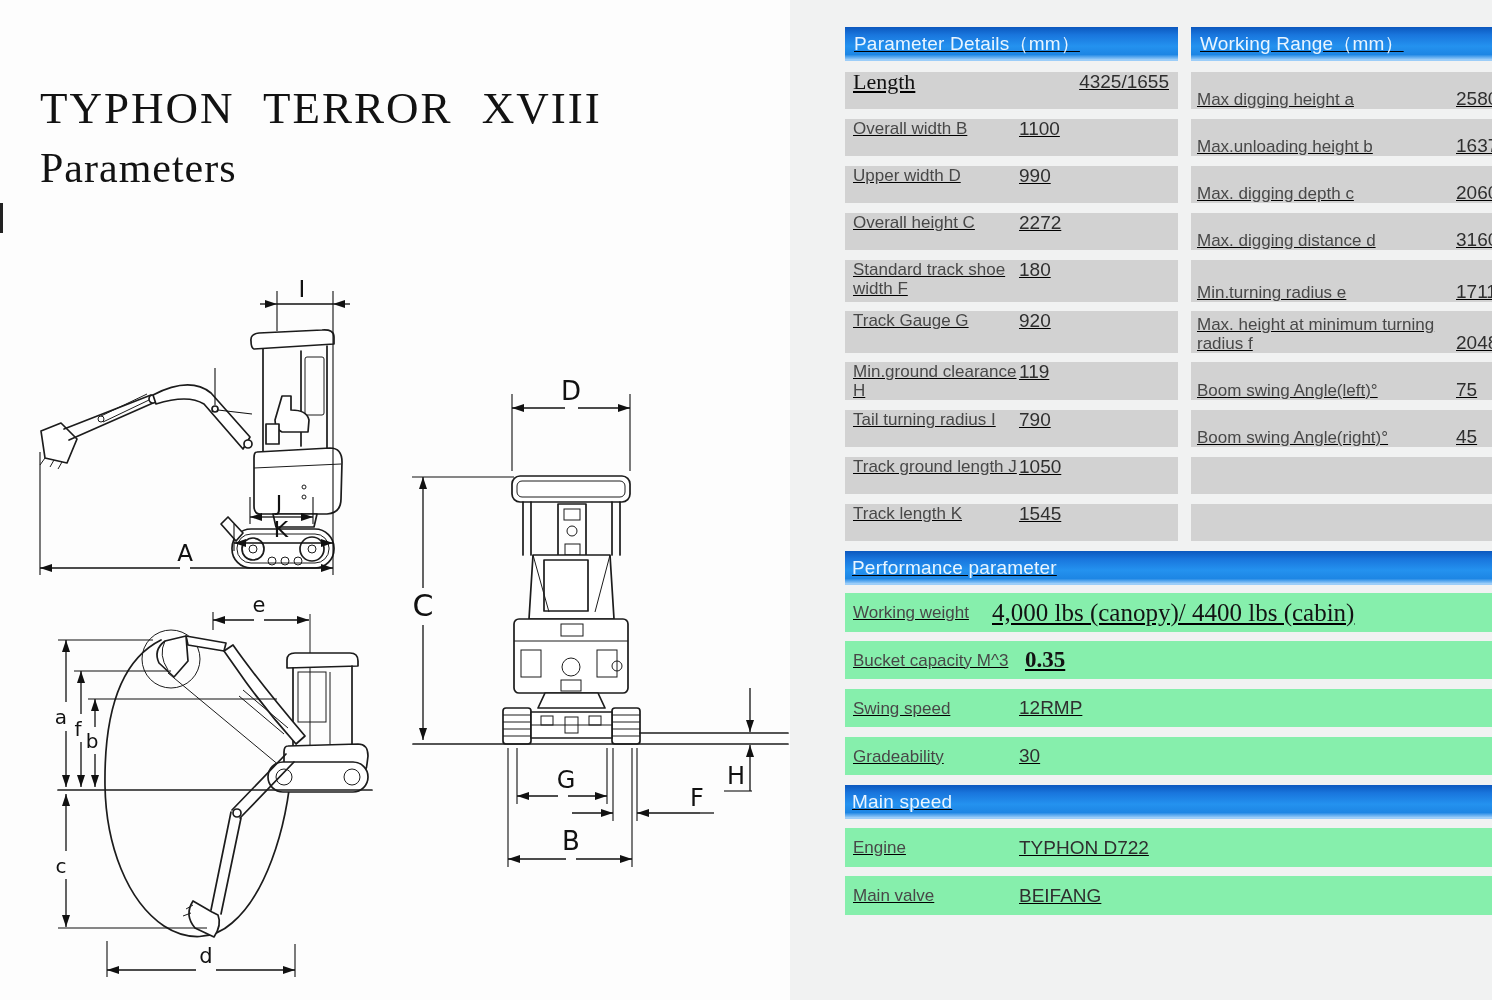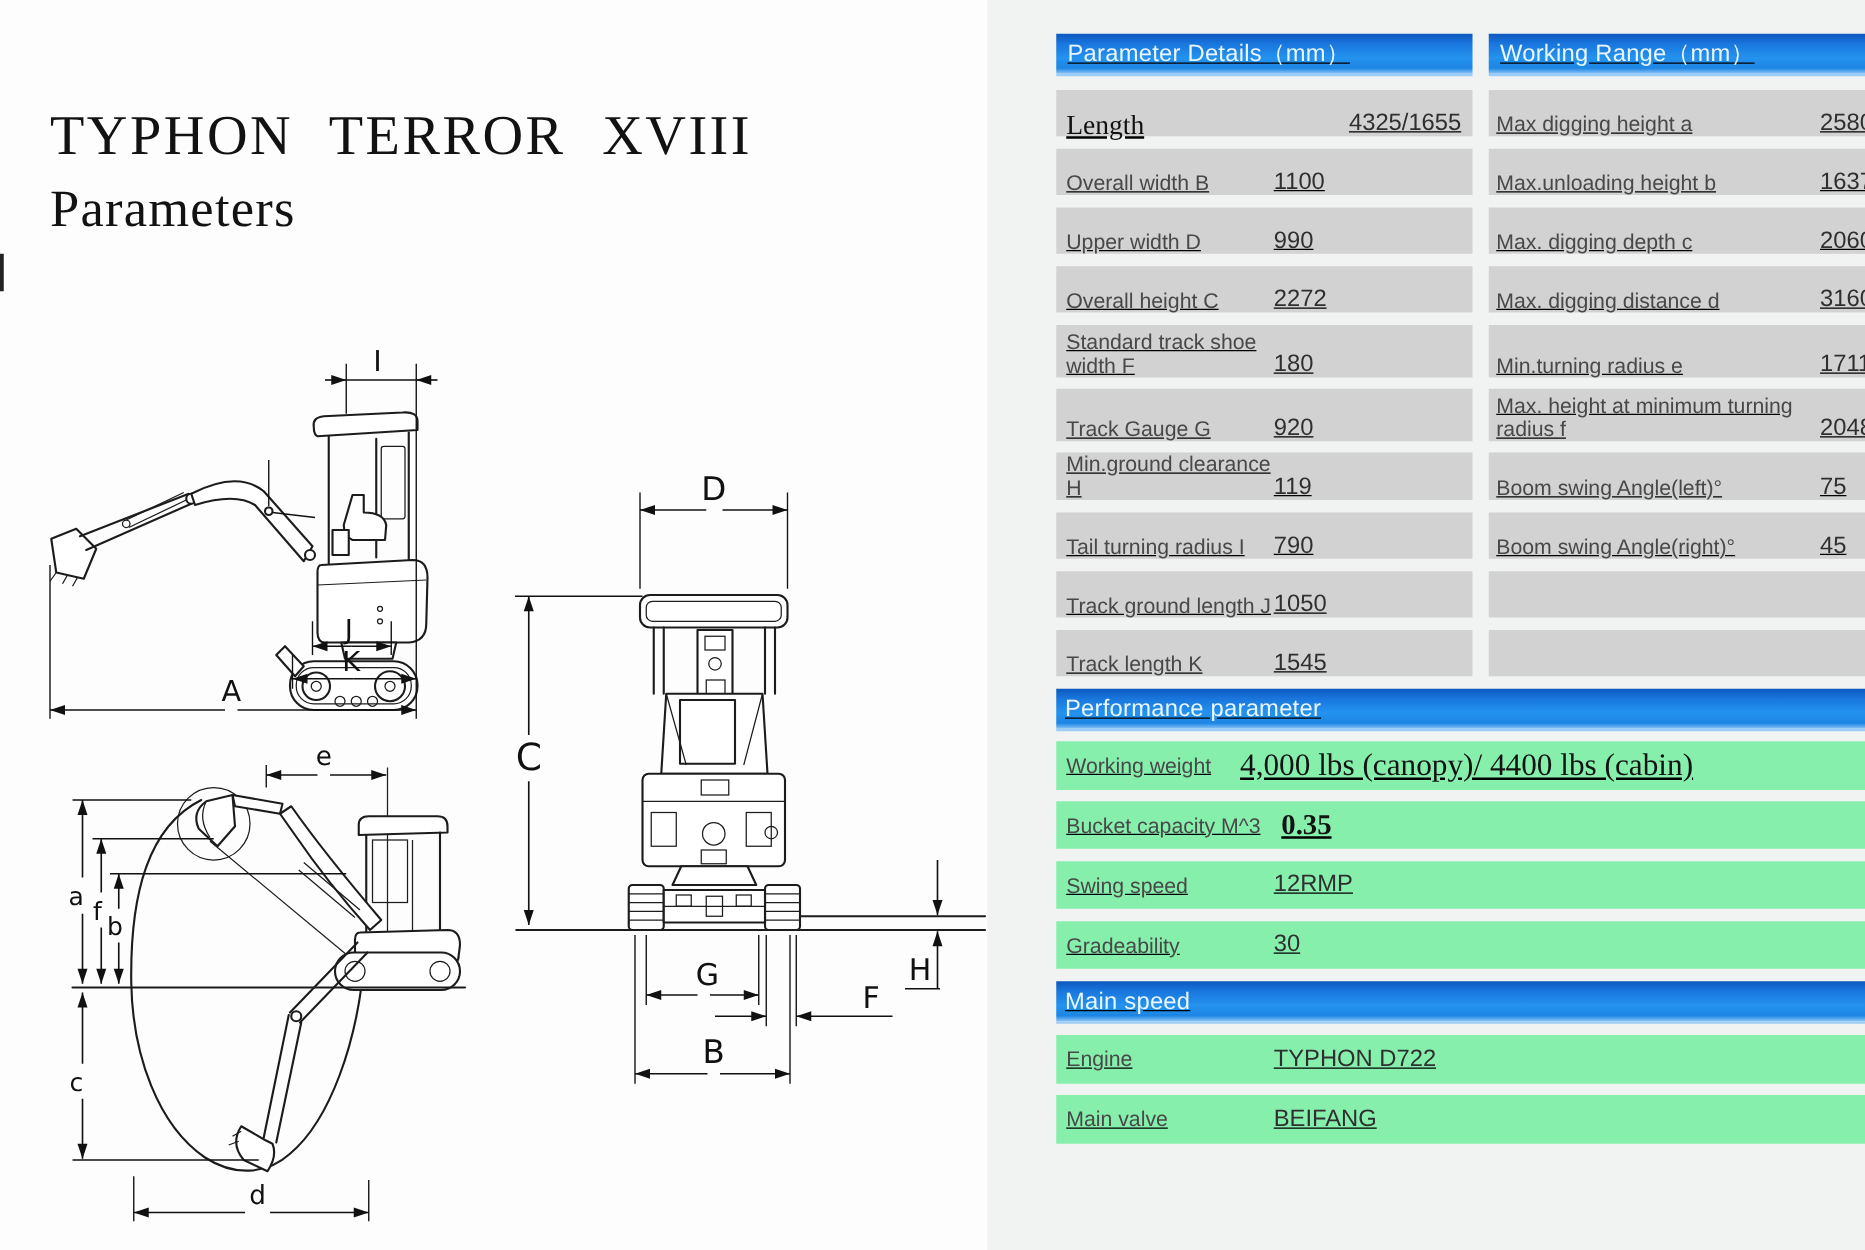--- a/index.html
+++ b/index.html
@@ -17,21 +17,21 @@
   .hdr-cell{height:34px;line-height:34px;color:#e9f5ff;font-size:19px;letter-spacing:.2px;
             background:linear-gradient(180deg,#0c58be 0%,#1976dd 25%,#2492ef 60%,#1d86e4 86%,#8ac4f7 100%);
             border-bottom:2px solid #9ccdf8;padding-left:9px;box-sizing:border-box;}
   .hdr-left{width:333px;margin-right:13px;}
   .hdr-right{width:320px;}
   .sec-hdr{height:34px;line-height:34px;color:#e9f5ff;font-size:19px;letter-spacing:.2px;
            background:linear-gradient(180deg,#0c58be 0%,#1976dd 25%,#2492ef 60%,#1d86e4 86%,#8ac4f7 100%);
            border-bottom:2px solid #9ccdf8;padding-left:7px;box-sizing:border-box;}
 
   .spec-row{display:flex;margin-bottom:10px;}
-  .cell-l{width:333px;background:#d2d2d2;display:flex;align-items:flex-end;min-height:37px;box-sizing:border-box;}
+  .cell-l{width:333px;background:#d2d2d2;display:flex;align-items:flex-start;min-height:37px;box-sizing:border-box;}
   .cell-r{width:320px;margin-left:13px;background:#d2d2d2;display:flex;align-items:flex-end;min-height:37px;box-sizing:border-box;}
   .spec-row.tall .cell-l,.spec-row.tall .cell-r{min-height:42px;}
   .spec-row.tall{margin-bottom:9px;}
   .lbl{font-size:17px;color:#484848;line-height:19px;}
   .val{font-size:19px;color:#2f2f2f;line-height:20px;}
   .cell-l .lbl{width:166px;padding-left:8px;flex-shrink:0;}
   .cell-l .val{flex:1;}
   .cell-r .lbl{flex:1;padding-left:6px;}
   .cell-r .val{width:55px;flex-shrink:0;}
   .serif-label{font-family:"Liberation Serif","DejaVu Serif",serif;font-size:22px;color:#111;}

